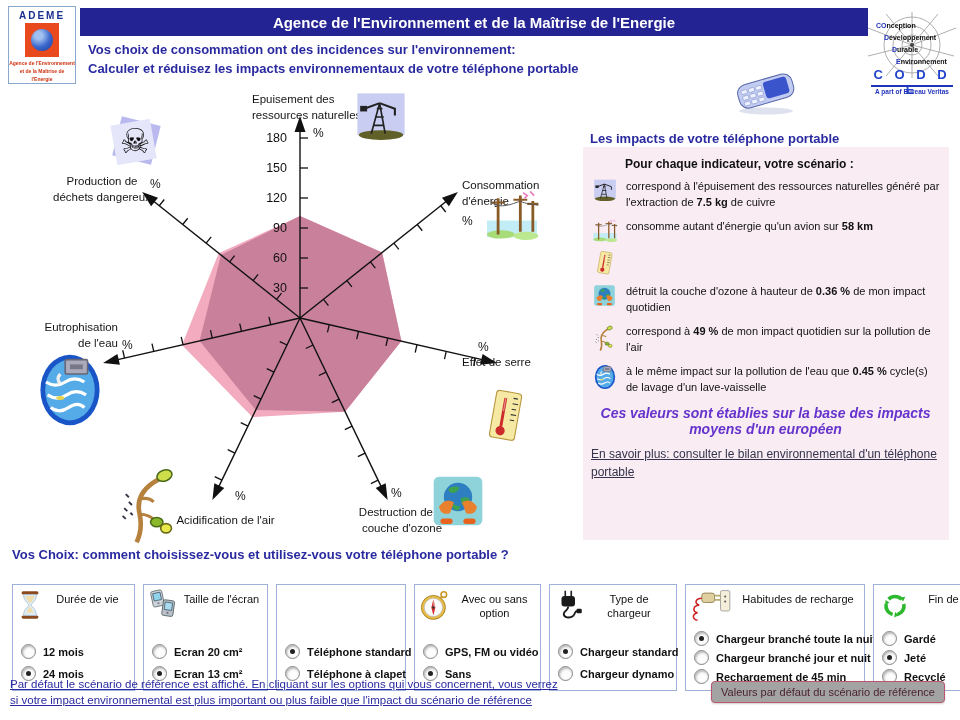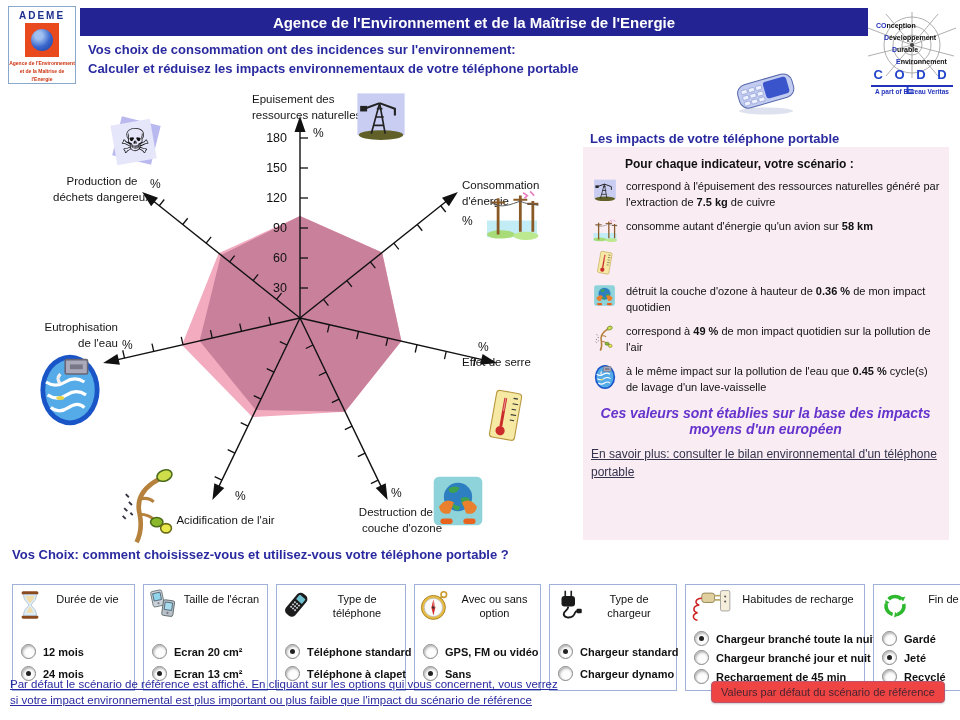--- a/index.html
+++ b/index.html
@@ -50,21 +50,21 @@
   .p-opts{margin-top:auto;display:flex;flex-direction:column;gap:7px;padding:0 4px 9px 8px;font-weight:bold;}
   .p-opts.tight{gap:4px;padding-bottom:6px;}
   .opt{display:flex;align-items:center;cursor:pointer;}
   .radio{flex:none;width:13px;height:13px;border-radius:50%;border:1px solid #858585;background:#fdfdfd;
          box-shadow:inset 1px 1.5px 2.5px rgba(0,0,0,.3);display:flex;align-items:center;justify-content:center;}
   .radio.sel::after{content:"";width:5px;height:5px;border-radius:50%;background:#222;}
   .opt-lbl{margin-left:7px;font-size:11px;color:#111;white-space:nowrap;}
 
   
   .foot-tx{left:10px;top:677px;font-size:11.5px;color:#2a2aa0;line-height:1.35;z-index:2;text-decoration:underline;}
-  .reset-btn{left:711px;top:681px;width:234px;height:22px;background:#ef4444;border:1.5px solid #bc5570;
+  .reset-btn{left:711px;top:681px;width:234px;height:22px;background:#a3a3a3;border:1.5px solid #bc5570;
              border-radius:4px;color:#4a2430;font-size:11px;display:flex;align-items:center;justify-content:center;
              cursor:pointer;box-shadow:0 1px 2px rgba(0,0,0,.2);box-sizing:border-box;z-index:2;}
 </style>
 </head>
 <body>
 
 <svg width="0" height="0" style="position:absolute" aria-hidden="true">
   <defs>
     <symbol id="i-derrick" viewBox="0 0 40 36">
       <rect x="3" y="1" width="34" height="30" fill="#c9cdf2"></rect>
@@ -456,28 +456,20 @@
             <span class="radio"></span>
             <span class="opt-lbl">Ecran 20 cm²</span>
           </div>
           <div class="opt">
             <span class="radio sel"></span>
             <span class="opt-lbl">Ecran 13 cm²</span>
           </div>
         </div>
       </div>
       <div class="panel" style="width: 130px;">
-        <div class="p-head">
-          <svg width="30" height="34">
-            <use href="#i-phonetype" xlink:href="#i-phonetype"></use>
-          </svg>
-          <div class="p-title">
-            <span style="max-width: 70px; display: inline-block;">Type de téléphone</span>
-          </div>
-        </div>
         <div class="p-opts">
           <div class="opt">
             <span class="radio sel"></span>
             <span class="opt-lbl">Téléphone standard</span>
           </div>
           <div class="opt">
             <span class="radio"></span>
             <span class="opt-lbl">Téléphone à clapet</span>
           </div>
         </div>

